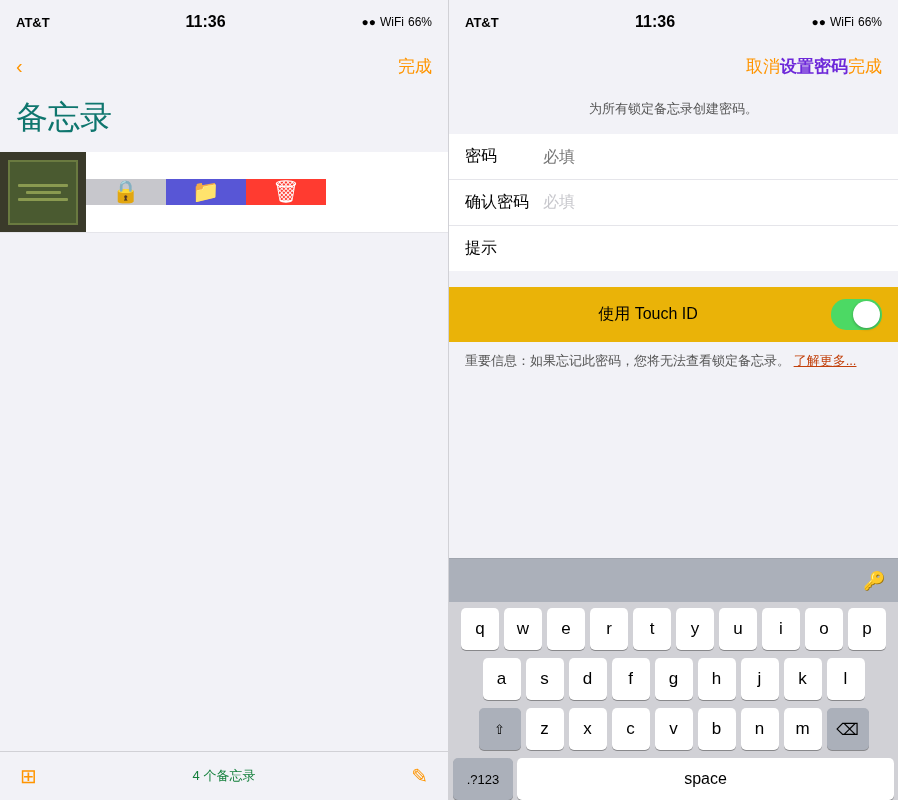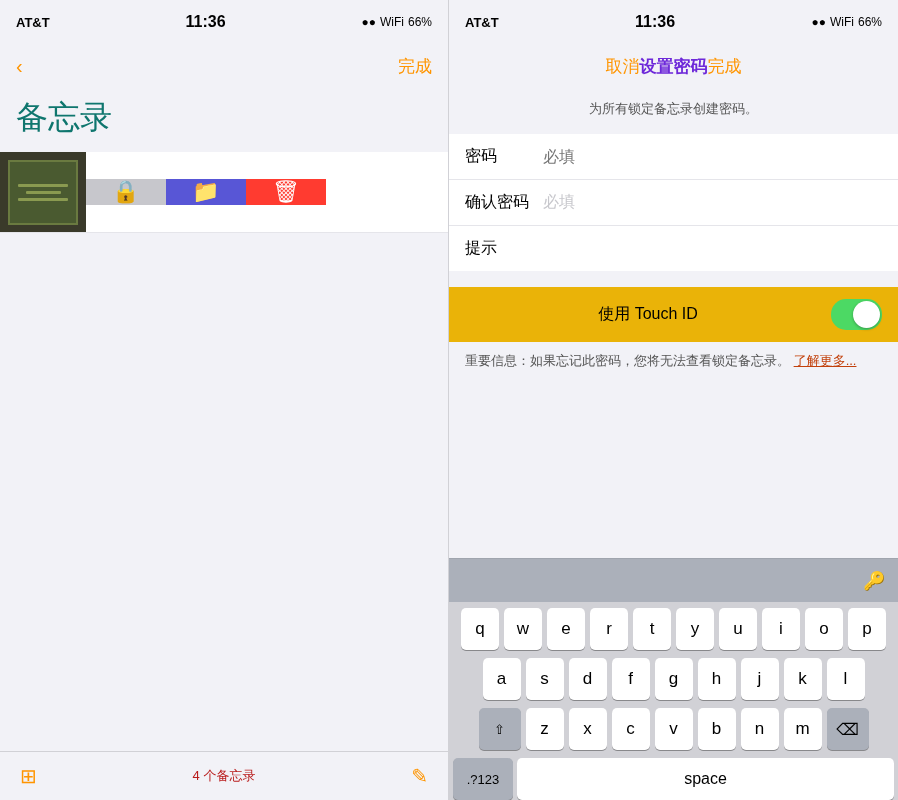--- a/index.html
+++ b/index.html
@@ -154,21 +154,21 @@
       background: #f2f2f7;
       border-top: 1px solid #d1d1d6;
       display: flex;
       align-items: center;
       justify-content: space-between;
       padding: 0 20px;
     }
 
     .note-count {
       font-size: 13px;
-      color: #b91c1c;
+      color: #15803d;
       text-align: center;
       flex: 1;
     }
 
     .bottom-icon {
       font-size: 20px;
       color: #ff9500;
       cursor: pointer;
     }
 
@@ -192,21 +192,21 @@
 
     .status-bar-right .carrier { font-size: 13px; font-weight: 600; color: #000; }
     .status-bar-right .time { font-size: 16px; font-weight: 600; color: #000; }
     .status-bar-right .right-icons { font-size: 12px; color: #000; display: flex; align-items: center; gap: 4px; }
 
     .nav-bar-right {
       height: 44px;
       background: #f2f2f7;
       display: flex;
       align-items: center;
-      justify-content: center;
+      justify-content: flex-end;
       padding: 0 16px;
     }
 
     .cancel-btn {
       color: #ff9500;
       font-size: 17px;
       cursor: pointer;
     }
 
     .nav-title-right {

